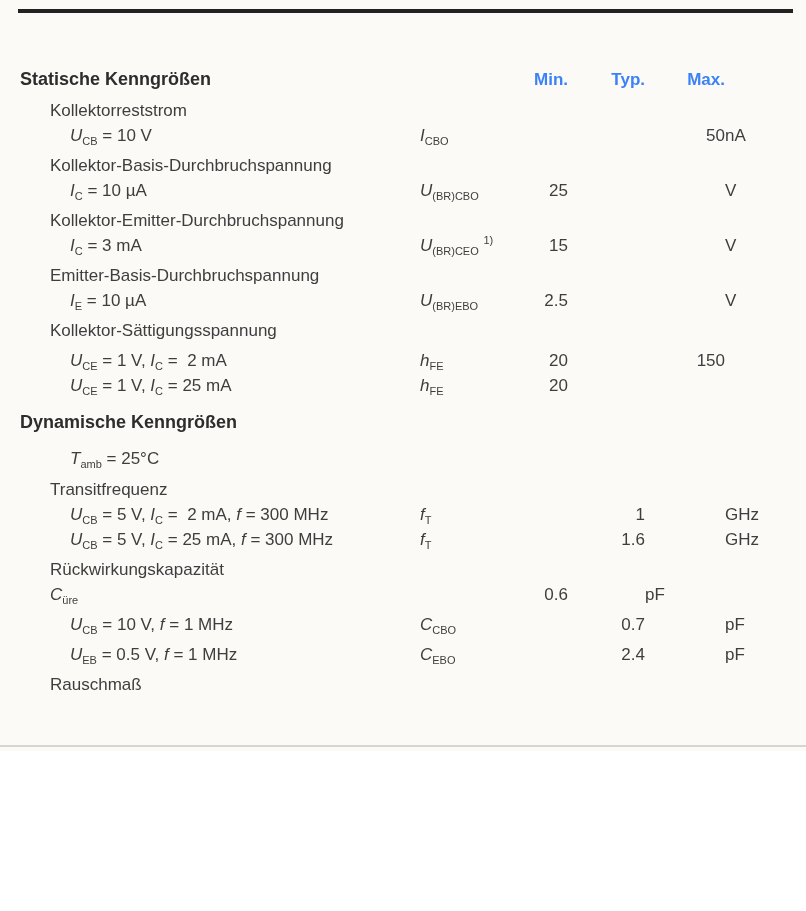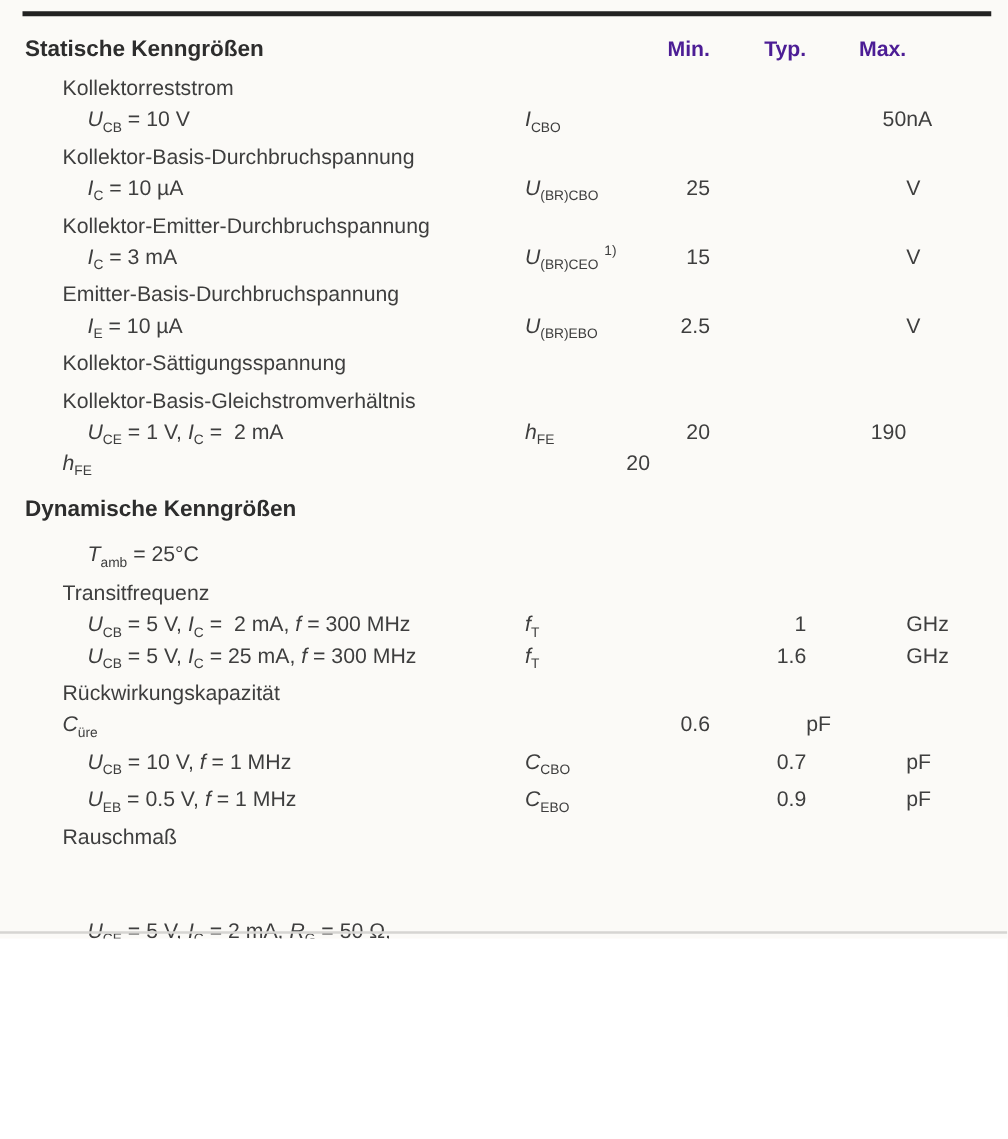--- a/index.html
+++ b/index.html
@@ -26,21 +26,21 @@
   .content{padding:0 16px 0 50px;}
   .row{
     display:grid;
     grid-template-columns:370px 100px 48px 77px 80px 65px;
     align-items:end;
     line-height:25px;
   }
   .cell{min-height:25px;}
   .num{text-align:right;}
   .unit{}
-  .bold{font-weight:bold;color:#4c1d95;}
+  .bold{font-weight:bold;color:#3b82f6;margin-top:40px;}
   .section-title{
     font-weight:bold;color:#2d2d2d;
     font-size:18px;
     display:inline-block;
     margin-left:-30px;
   }
   .head-row{margin-top:14px;}
   .note{margin-top:11px;padding-left:20px;line-height:25px;white-space:pre;}
   .group{margin-top:5px;}
   .group.first{margin-top:6px;}
@@ -117,30 +117,30 @@
         <div class="cell num"></div>
         <div class="cell unit">V</div>
       </div>
     </div>
 
     <div class="group">
       <div class="group-label">Kollektor-Sättigungsspannung</div>
     </div>
 
     <div class="group">
-      <div class="group-label">Kollektor-Basis-Gleichstromverhältnis</div>
       <div class="row">
         <div class="cell cond"><i>U</i><sub>CE</sub> = 1 V, <i>I</i><sub>C</sub> =  2 mA</div>
         <div class="cell sym"><i>h</i><sub>FE</sub></div>
         <div class="cell num">20</div>
         <div class="cell num"></div>
-        <div class="cell num">190</div>
+        <div class="cell num">150</div>
         <div class="cell unit"></div>
       </div>
       <div class="row">
+        <div class="cell cond"><i>U</i><sub>CE</sub> = 1 V, <i>I</i><sub>C</sub> = 25 mA</div>
         <div class="cell sym"><i>h</i><sub>FE</sub></div>
         <div class="cell num">20</div>
         <div class="cell num"></div>
         <div class="cell num"></div>
         <div class="cell unit"></div>
       </div>
     </div>
 
     <div class="row head-row section2">
       <div class="cell">
@@ -195,21 +195,21 @@
         <div class="cell num"></div>
         <div class="cell unit">pF</div>
       </div>
     </div>
 
     <div class="group">
       <div class="row">
         <div class="cell cond"><i>U</i><sub>EB</sub> = 0.5 V, <i>f</i> = 1 MHz</div>
         <div class="cell sym"><i>C</i><sub>EBO</sub></div>
         <div class="cell num"></div>
-        <div class="cell num">0.9</div>
+        <div class="cell num">2.4</div>
         <div class="cell num"></div>
         <div class="cell unit">pF</div>
       </div>
     </div>
 
     <div class="group">
       <div class="group-label">Rauschmaß</div>
       <div class="row">
         <div class="cell cond">
           <div><i>U</i><sub>CE</sub> = 5 V, <i>I</i><sub>C</sub> = 2 mA, <i>R</i><sub>G</sub> = 50 Ω,</div>

